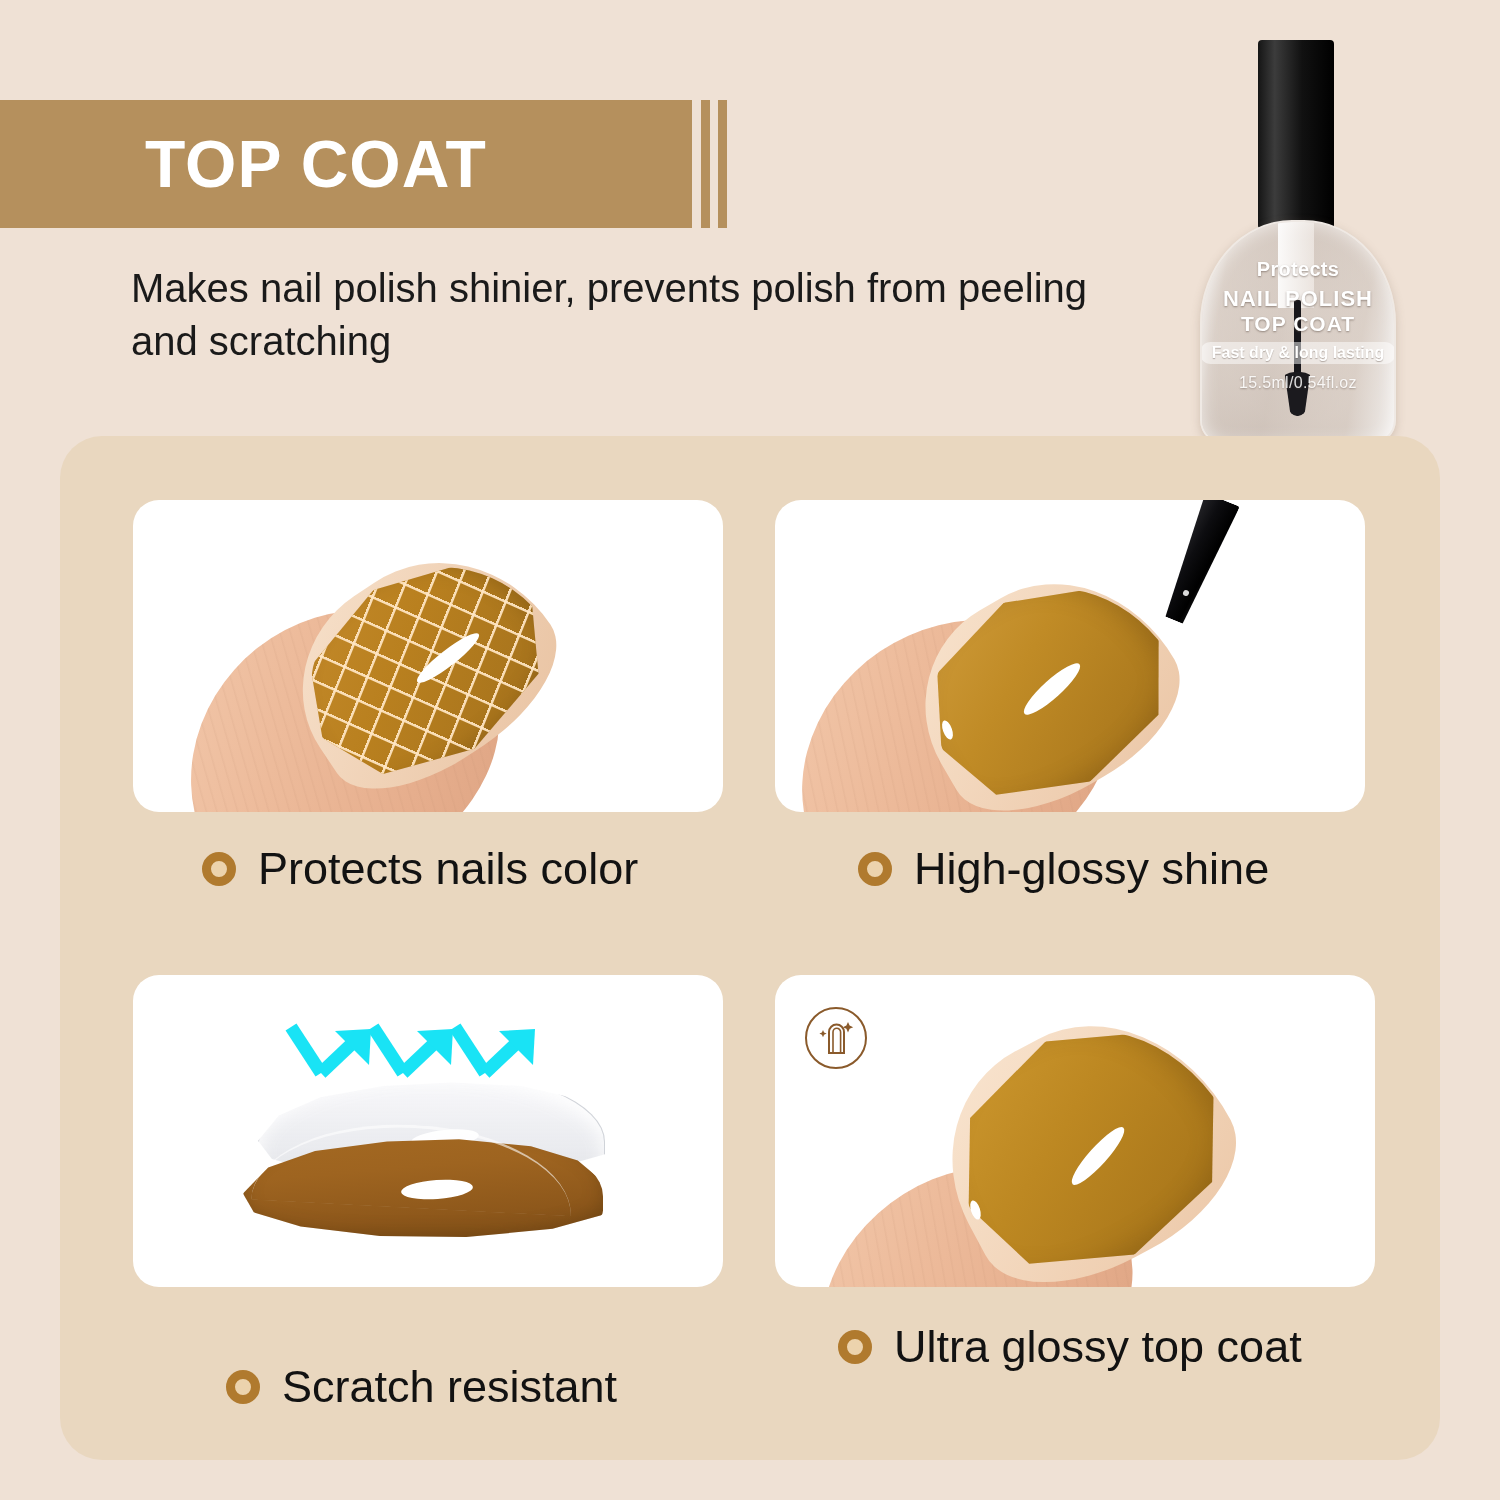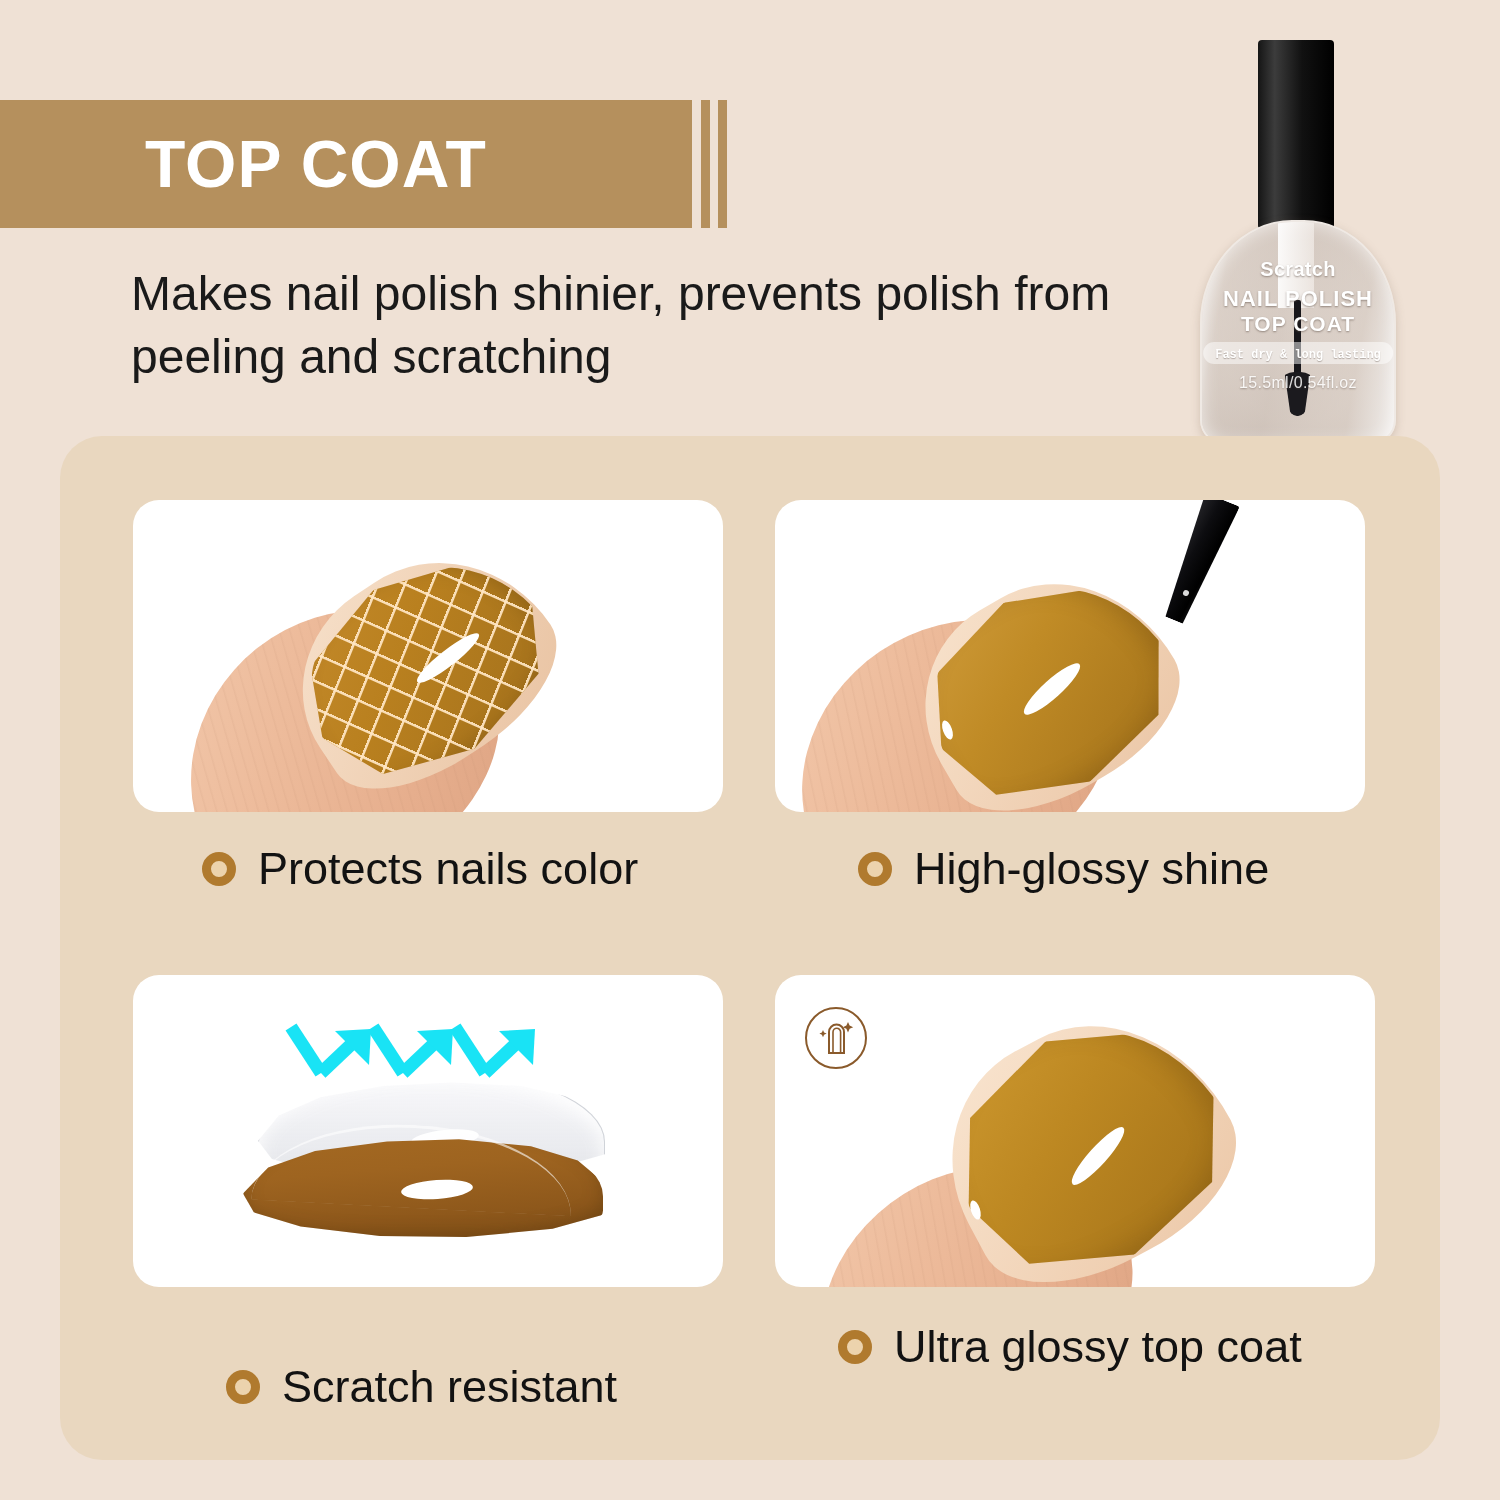--- a/index.html
+++ b/index.html
@@ -45,21 +45,21 @@
   #banner-accent-1 { left: 701px; }
   #banner-accent-2 { left: 718px; }
 
   
   #subtitle {
     position: absolute;
     left: 131px;
     top: 262px;
     width: 990px;
     color: #1a1a1a;
-    font-size: 48px;
+    font-size: 40px;
     line-height: 1.32;
     font-weight: 400;
   }
 
   
   #product-bottle {
     position: absolute;
     left: 1186px;
     top: 28px;
     width: 230px;
@@ -132,25 +132,24 @@
     position: absolute;
     top: 120px;
     left: 50%;
     transform: translateX(-50%);
     background: rgba(255,255,255,.5);
     border-radius: 12px;
     padding: 2px 12px;
   }
   #bottle-tagline {
     color: #ffffff;
-    font-size: 12px;
+    font-size: 16px;
     font-weight: 600;
     white-space: nowrap;
     text-shadow: 0 1px 1px rgba(90,75,65,.4);
-    font-family: Liberation Mono, monospace;
   }
   #bottle-volume {
     top: 152px;
     font-size: 16px;
     font-weight: 500;
     opacity: .85;
   }
   #bottle-base-text {
     position: absolute;
     left: 0; right: 0;
@@ -412,21 +411,21 @@
 <div class="banner-accent-bar" id="banner-accent-2"></div>
 
 <div id="subtitle">Makes nail polish shinier, prevents polish from peeling and scratching</div>
 
 <div id="product-bottle">
   <div id="bottle-cap"></div>
   <div id="bottle-glass">
     <div id="bottle-neck-liquid"></div>
     <div id="bottle-brush-stem"></div>
     <div id="bottle-brush-tip"></div>
-    <div class="bottle-text" id="bottle-brand">Scratch</div>
+    <div class="bottle-text" id="bottle-brand">Protects</div>
     <div class="bottle-text" id="bottle-line1">NAIL POLISH</div>
     <div class="bottle-text" id="bottle-line2">TOP COAT</div>
     <div id="bottle-tagline-wrap">
       <span id="bottle-tagline">Fast dry &amp; long lasting</span>
     </div>
     <div class="bottle-text" id="bottle-volume">15.5ml/0.54fl.oz</div>
   </div>
   <div id="bottle-base-text">JODSONE</div>
   <div id="bottle-reflection"></div>
 </div>

